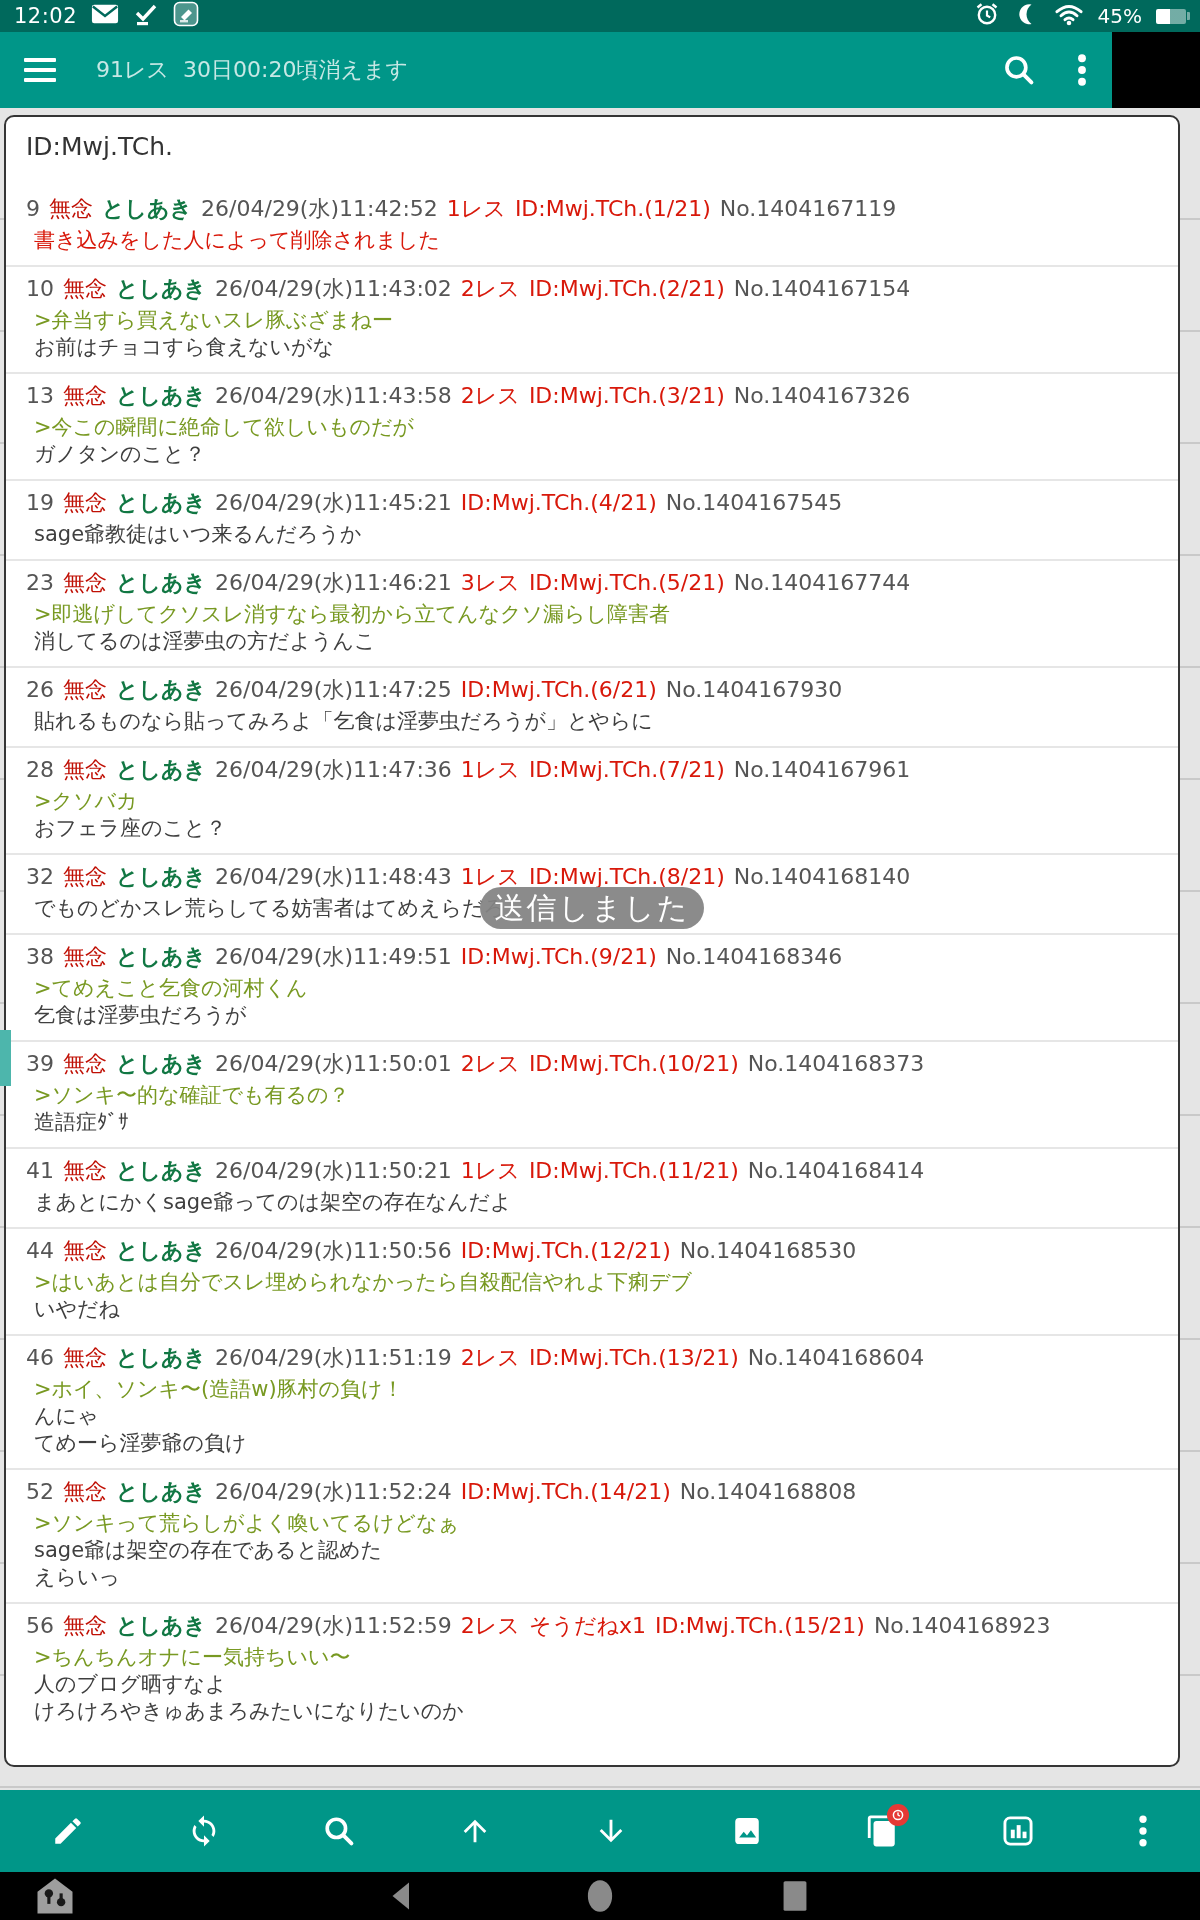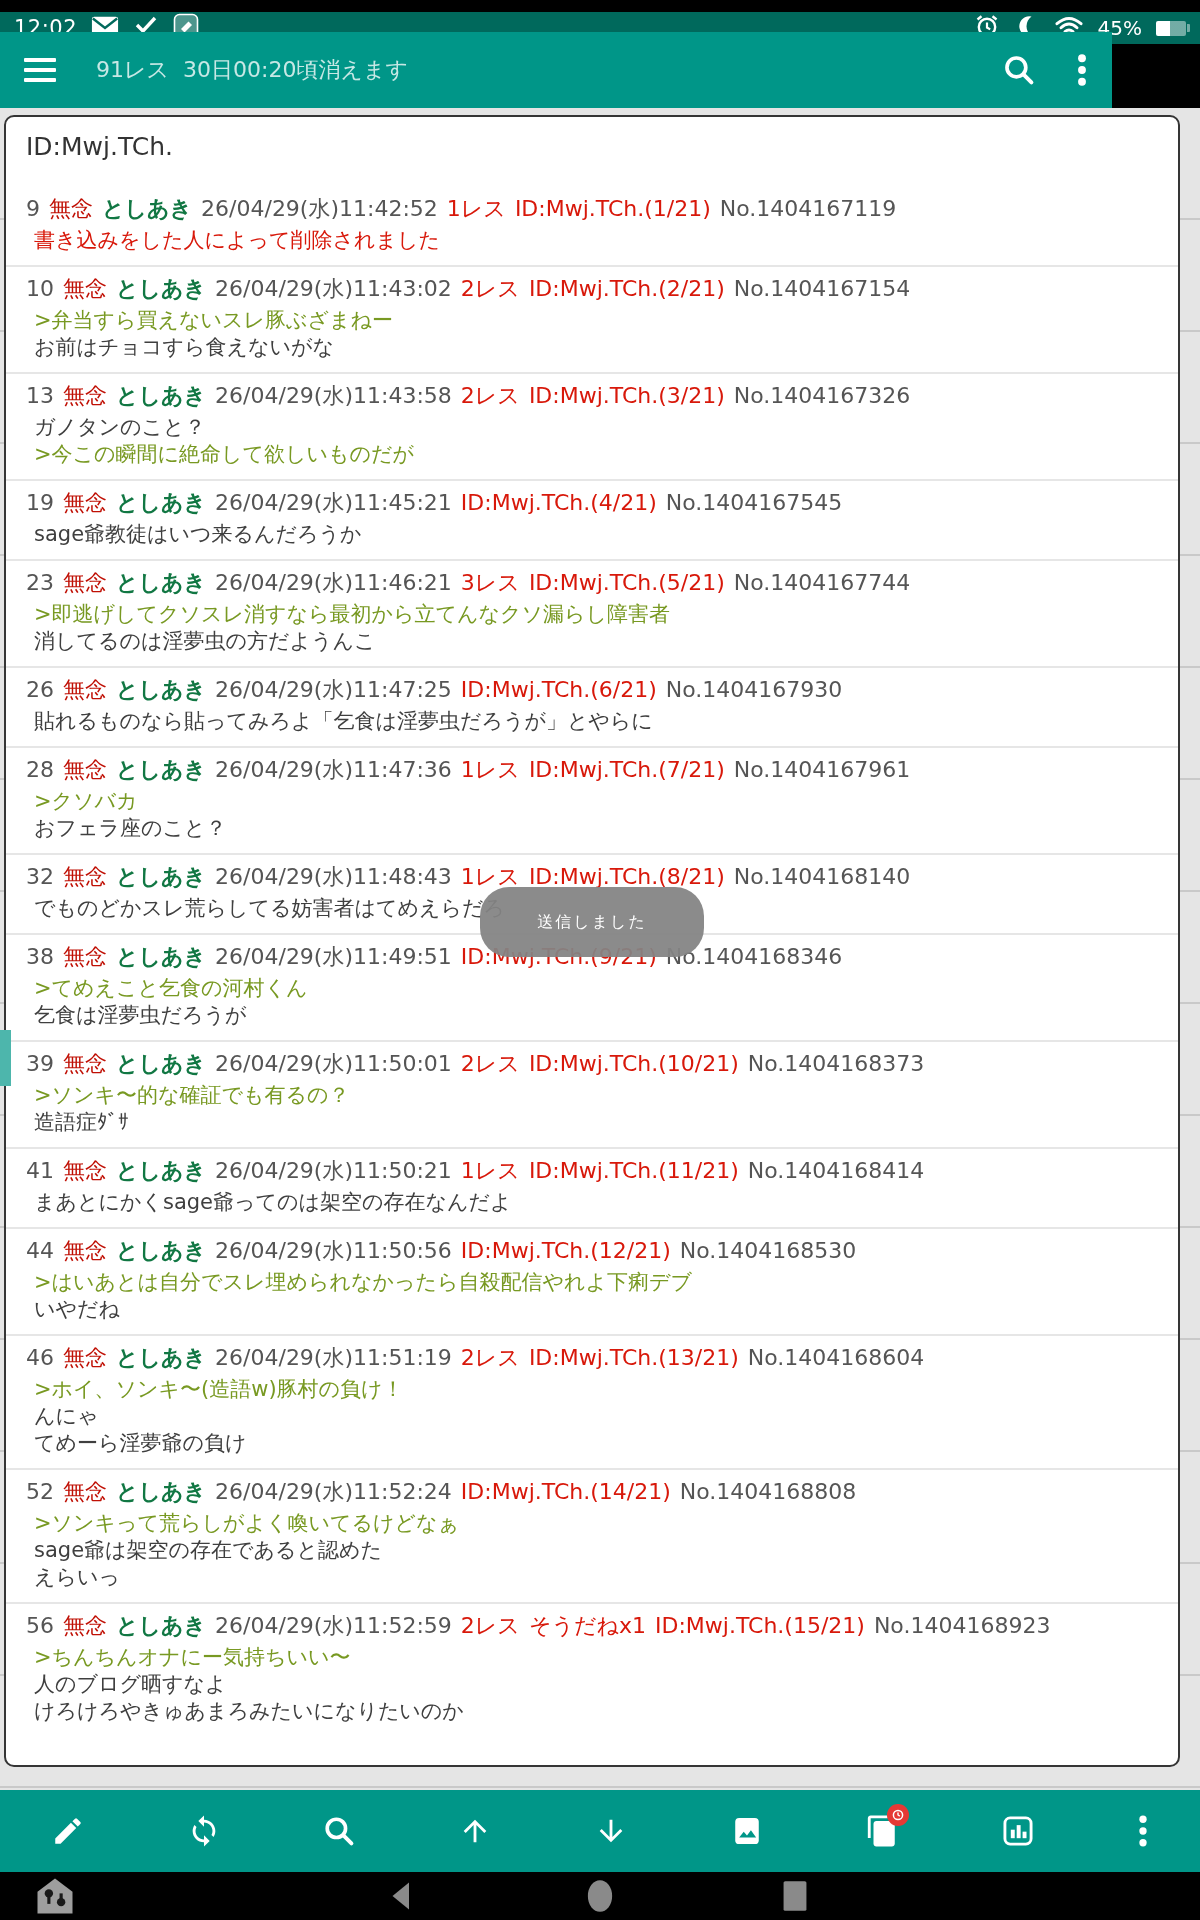--- a/index.html
+++ b/index.html
@@ -2,21 +2,21 @@
 <html><head>
 <meta charset="utf-8">
 <style>
   html,body{margin:0;padding:0;}
   body{
     width:1200px;height:1920px;position:relative;overflow:hidden;
     background:#000;font-family:"DejaVu Sans","Liberation Sans",sans-serif;
   }
   
   .statusbar{
-    position:absolute;left:0;top:12px;width:1200px;height:32px;
+    position:absolute;left:0;top:0;width:1200px;height:32px;
     background:#00695C;display:flex;align-items:center;
     justify-content:space-between;padding:0 14px;box-sizing:border-box;
   }
   .sb-group{display:flex;align-items:center;gap:14px;}
   .sb-time{color:#fff;font-size:21px;font-weight:500;letter-spacing:.5px;}
   .sb-pct{color:#fff;font-size:20px;}
   .battery{width:30px;height:15px;border-radius:2px;position:relative;
     background:linear-gradient(90deg,#fff 0 45%,rgba(255,255,255,.45) 45%);}
   .battery::after{content:"";position:absolute;right:-4px;top:3.5px;width:3px;height:8px;
     background:rgba(255,255,255,.45);border-radius:0 1px 1px 0;}
@@ -48,22 +48,22 @@
   .ph{margin-right:9px;}
   .ph.num,.ph.date,.ph.no{color:#555;}
   .ph.name1{color:#c01005;font-weight:normal;}
   .ph.name2{color:#117743;font-weight:bold;}
   .ph.res,.ph.sodane,.ph.pid{color:#d8180a;}
   .line-wrap{position:relative;}
   .line{padding:0 28px;font-size:21px;line-height:27px;color:#3f3f3f;white-space:nowrap;}
   .line.quote{color:#789922;}
   .line.deleted{color:#d8180a;}
   .toast{
-    position:absolute;left:474px;top:-8px;width:224px;height:70px;border-radius:29px;
-    background:rgba(132,132,132,.94);color:#fff;font-size:16px;
+    position:absolute;left:474px;top:-8px;width:224px;height:42px;border-radius:29px;
+    background:rgba(132,132,132,.94);color:#fff;font-size:30px;
     display:flex;align-items:center;justify-content:center;z-index:5;letter-spacing:2px;
   }
   .scroll-thumb{position:absolute;left:0;top:922px;width:11px;height:56px;background:#4DB6AC;}
   
   .toolbar{
     position:absolute;left:0;top:1790px;width:1200px;height:82px;
     background:#009688;display:flex;align-items:center;justify-content:space-around;
   }
   .tool-btn{background:none;border:none;padding:0;cursor:pointer;position:relative;display:flex;align-items:center;}
   .badge{
@@ -165,24 +165,24 @@
           <div class="line-wrap">
             <div class="line quote">&gt;弁当すら買えないスレ豚ぶざまねー</div>
           </div>
           <div class="line-wrap">
             <div class="line normal">お前はチョコすら食えないがな</div>
           </div>
         </div>
         <div class="post">
           <div class="post-header"><span class="ph num">13</span><span class="ph name1">無念</span><span class="ph name2">としあき</span><span class="ph date">26/04/29(水)11:43:58</span><span class="ph res">2レス</span><span class="ph pid">ID:Mwj.TCh.(3/21)</span><span class="ph no">No.1404167326</span></div>
           <div class="line-wrap">
+            <div class="line quote">&gt;今この瞬間に絶命して欲しいものだが</div>
+          </div>
+          <div class="line-wrap">
             <div class="line normal">ガノタンのこと？</div>
-          </div>
-          <div class="line-wrap">
-            <div class="line quote">&gt;今この瞬間に絶命して欲しいものだが</div>
           </div>
         </div>
         <div class="post">
           <div class="post-header"><span class="ph num">19</span><span class="ph name1">無念</span><span class="ph name2">としあき</span><span class="ph date">26/04/29(水)11:45:21</span><span class="ph pid">ID:Mwj.TCh.(4/21)</span><span class="ph no">No.1404167545</span></div>
           <div class="line-wrap">
             <div class="line normal">sage爺教徒はいつ来るんだろうか</div>
           </div>
         </div>
         <div class="post">
           <div class="post-header"><span class="ph num">23</span><span class="ph name1">無念</span><span class="ph name2">としあき</span><span class="ph date">26/04/29(水)11:46:21</span><span class="ph res">3レス</span><span class="ph pid">ID:Mwj.TCh.(5/21)</span><span class="ph no">No.1404167744</span></div>

